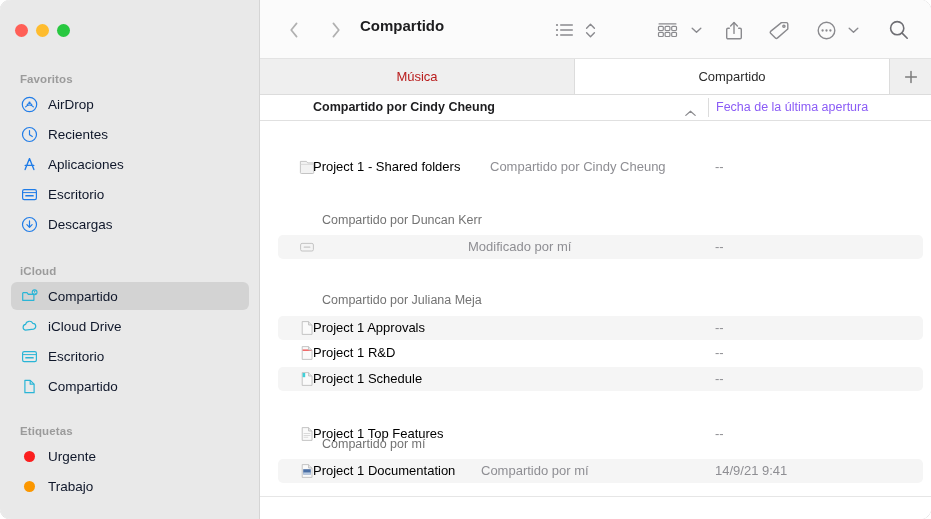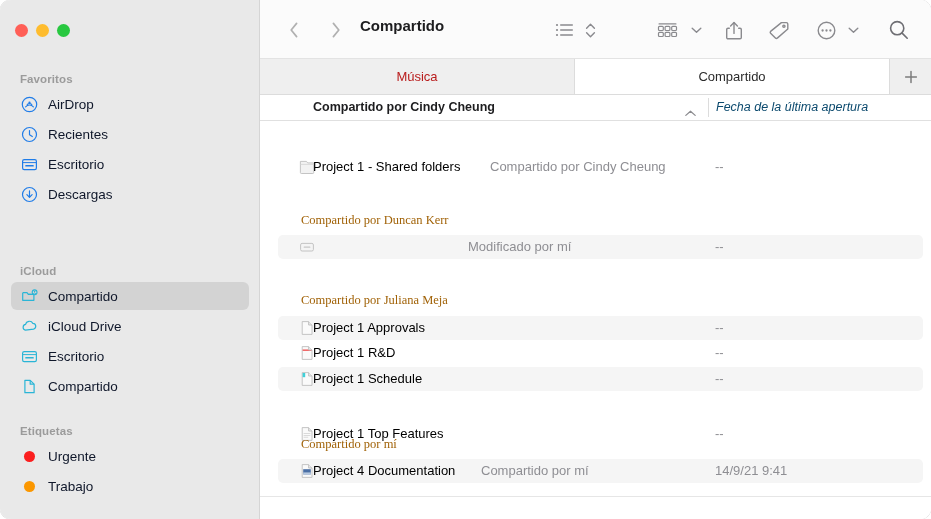--- a/index.html
+++ b/index.html
@@ -185,38 +185,36 @@
   #col-divider {
     position: absolute;
     left: 448px; top: 3px;
     width: 1px; height: 19px;
     background: #dcdcdc;
   }
   #col-secondary-label {
     position: absolute;
     left: 456px; top: 5px;
     font-size: 12.5px;
-    color: #0c4a6e;
-    font-style: italic;
+    color: #8b5cf6;
   }
 
   
   #filelist {
     position: relative;
     height: 398px;
     background: #ffffff;
     overflow: hidden;
   }
   .group-title {
     position: absolute;
-    left: 41px;
+    left: 62px;
     font-size: 12.5px;
-    color: #a16207;
+    color: #737373;
     white-space: nowrap;
-    font-family: Liberation Serif, serif;
   }
   .row {
     position: absolute;
     left: 18px;
     width: 645px;
     height: 24px;
     border-radius: 5px;
     box-sizing: border-box;
   }
   .row.striped { background: #f5f5f5; }
@@ -284,20 +282,28 @@
       <div class="sb-item">
         <span class="sb-icon">
           <svg width="17" height="17" viewBox="0 0 17 17">
             <circle cx="8.5" cy="8.5" r="7" fill="none" stroke="#1f7ce8" stroke-width="1.2"></circle>
             <path d="M8.5 4.6v4.1l2.8 1.8" fill="none" stroke="#1f7ce8" stroke-width="1.2" stroke-linecap="round" stroke-linejoin="round"></path>
           </svg>
         </span>
         <span class="sb-label">Recientes</span>
       </div>
 
+      <div class="sb-item">
+        <span class="sb-icon">
+          <svg width="17" height="17" viewBox="0 0 17 17">
+            <path d="M8.5 2.6 L12.9 13.6 M8.5 2.6 L4.1 13.6 M4.2 9.4 H12.8" fill="none" stroke="#1f7ce8" stroke-width="1.35" stroke-linecap="round"></path>
+          </svg>
+        </span>
+        <span class="sb-label">Aplicaciones</span>
+      </div>
 
       <div class="sb-item">
         <span class="sb-icon">
           <svg width="17" height="17" viewBox="0 0 17 17">
             <rect x="1.6" y="3.6" width="13.8" height="10" rx="1.6" fill="none" stroke="#1f7ce8" stroke-width="1.2"></rect>
             <rect x="4.2" y="9.1" width="8.6" height="1.5" rx="0.7" fill="#1f7ce8"></rect>
             <path d="M1.6 6.6 H15.4" stroke="#1f7ce8" stroke-width="1"></path>
           </svg>
         </span>
         <span class="sb-label">Escritorio</span>
@@ -571,21 +577,21 @@
       <div class="group-title" style="top:316px;">Compartido por mí</div>
       <div class="row striped" style="top:338px;">
         <span class="row-icon">
           <svg width="18" height="18" viewBox="0 0 18 18">
             <path d="M4.2 2.6 h6.4 l3.4 3.4 v9.4 H4.2 z" fill="#fafafa" stroke="#bdbdbd" stroke-width="0.9" stroke-linejoin="round"></path>
             <path d="M10.6 2.6 v3.4 h3.4" fill="#e8e8e8" stroke="#bdbdbd" stroke-width="0.9" stroke-linejoin="round"></path>
             <rect x="5.2" y="7.2" width="7.6" height="5.2" fill="#4a6fa5"></rect>
             <rect x="5.2" y="10.4" width="7.6" height="2" fill="#b7c9e0"></rect>
           </svg>
         </span>
-        <span class="row-name">Project 4 Documentation</span>
+        <span class="row-name">Project 1 Documentation</span>
         <span class="row-meta" style="left:203px;">Compartido por mí</span>
         <span class="row-date">14/9/21  9:41</span>
       </div>
 
       <div id="list-bottom-divider" style="top:375px;"></div>
     </div>
   </div>
 </div>
 
 </body></html>

